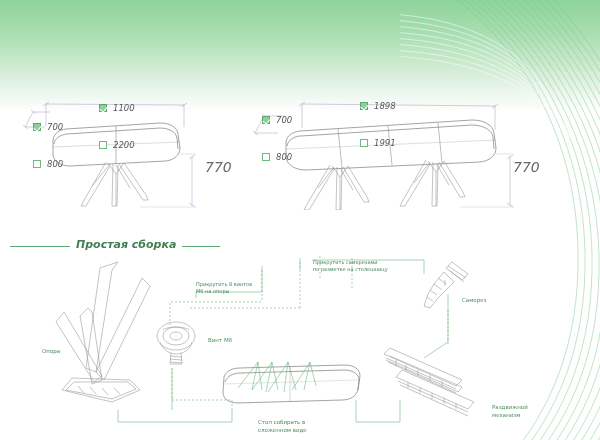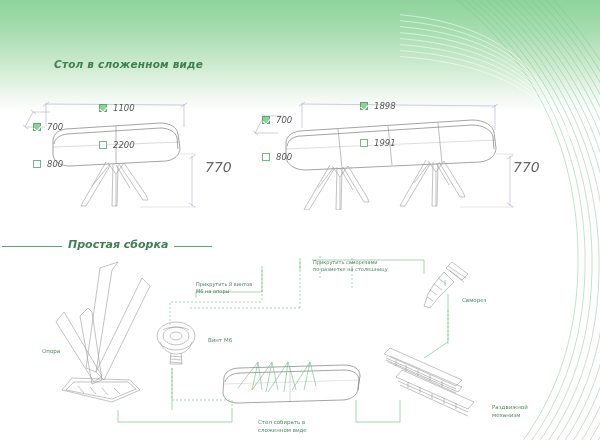--- a/index.html
+++ b/index.html
@@ -35,21 +35,21 @@
   .sec-title {
     position: absolute;
     font-size: 10.5px; font-weight: bold; color: #3f7f52;
     font-style: italic; letter-spacing: .2px;
     white-space: nowrap;
   }
   #sec-left  { left: 54px;  top: 58px; }
   #sec-right { left: 313px; top: 58px; }
 
   
-  .assembly-head { position: absolute; left: 2px; top: 238px; width: 500px; height: 16px; }
+  .assembly-head { position: absolute; left: 10px; top: 238px; width: 500px; height: 16px; }
   .assembly-head .rule {
     position: absolute; top: 8px; height: 1px; background: #5aa86c;
   }
   .assembly-head .rule.l { left: 0;   width: 60px; }
   .assembly-head .rule.r { left: 172px; width: 38px; }
   .assembly-head .txt {
     position: absolute; left: 66px; top: 0;
     font-size: 11px; font-weight: bold; font-style: italic; color: #3f7f52;
     white-space: nowrap;
   }
@@ -125,21 +125,20 @@
       <path d="M-10 26 C 64 30, 126 54, 158 112"></path>
       <path d="M-10 32 C 66 36, 130 60, 162 120"></path>
       <path d="M-10 38 C 68 42, 134 66, 166 128"></path>
       <path d="M-10 44 C 70 48, 138 72, 170 136"></path>
       <path d="M-10 50 C 72 54, 142 78, 174 144"></path>
       <path d="M-10 56 C 74 60, 146 84, 178 152"></path>
     </g>
   </svg>
 
 
-  <div class="sec-title" id="sec-left">Стол в сложенном виде</div>
 
   <svg style="position:absolute;left:20px;top:70px;" width="260" height="140">
 
     <g class="dimln">
       <path d="M26 56 L 26 33"></path>
       <path d="M164 57 L 164 34"></path>
       <path d="M26 34 L 164 35"></path>
       <path d="M23 36 L 29 32"></path>
       <path d="M161 37 L 167 33"></path>
     </g>

